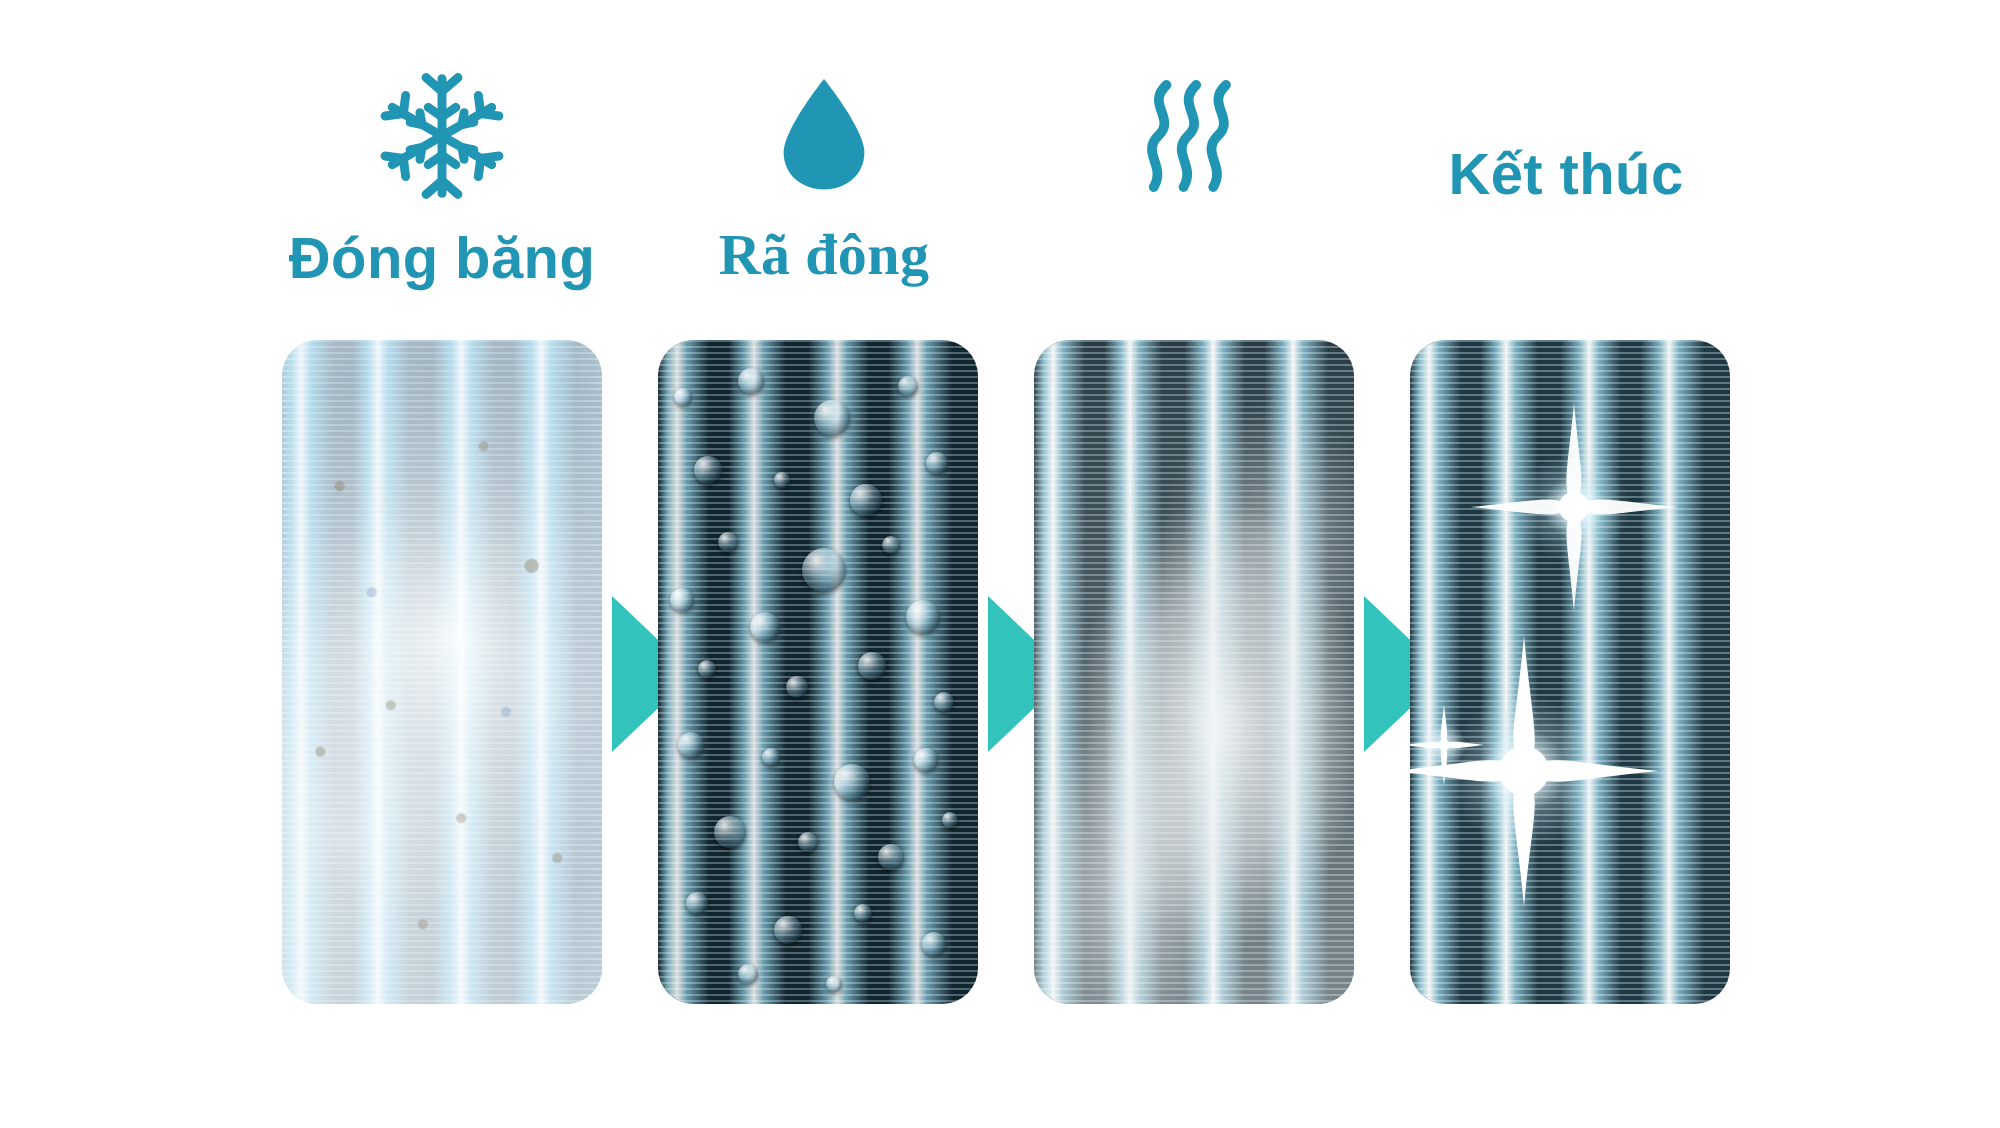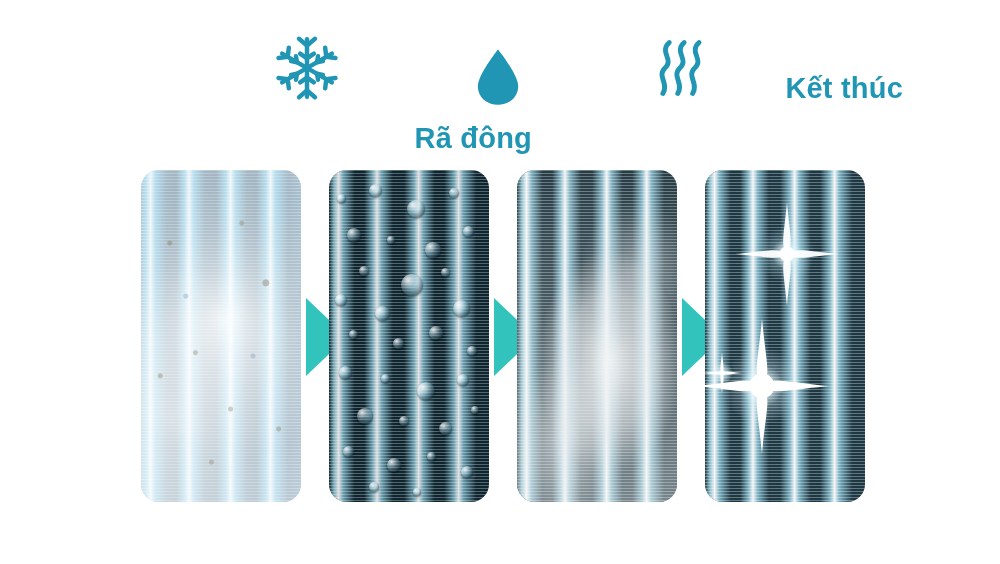--- a/index.html
+++ b/index.html
@@ -18,38 +18,38 @@
   .stage {
     position: absolute;
     inset: 0;
     width: 1000px;
     height: 564px;
   }
 
   
   .step-head {
     position: absolute;
-    text-align: right;
+    text-align: center;
   }
   .step-icon {
     display: block;
     margin: 0 auto;
     line-height: 0;
   }
   .step-label {
     display: block;
     color: #2196b4;
     font-size: 29px;
     font-weight: 600;
     letter-spacing: 0.2px;
     white-space: nowrap;
   }
 
   #head-freeze  { left: 101px;  top: 34px;  width: 240px; }
-  #head-thaw    { left: 292px;  top: 42px;  width: 240px; }
+  #head-thaw    { left: 292px;  top: 32px;  width: 240px; font-family: Liberation Serif, serif; }
   #head-dry     { left: 476px;  top: 34px;  width: 240px; }
   #head-finish  { left: 663px;  top: 72px;  width: 240px; }
 
   #head-freeze .step-label,
   #head-thaw   .step-label,
   #head-dry    .step-label { margin-top: 12px; }
 
   
   .panel {
     position: absolute;
@@ -209,20 +209,21 @@
           <path d="M13.8 42.5 L5.2 41.4 M13.8 42.5 L14.9 51.1"></path>
           <path d="M50.2 21.5 L58.8 22.6 M50.2 21.5 L49.1 12.9"></path>
 
           <path d="M22.6 26.6 L17.0 25.5 M22.6 26.6 L21.6 21.0"></path>
           <path d="M41.4 37.4 L47.0 38.5 M41.4 37.4 L42.4 43.0"></path>
           <path d="M22.6 37.4 L17.0 38.5 M22.6 37.4 L21.6 43.0"></path>
           <path d="M41.4 26.6 L47.0 25.5 M41.4 26.6 L42.4 21.0"></path>
         </g>
       </svg>
     </span>
+    <span class="step-label">Đóng băng</span>
   </div>
 
   <div class="step-head" id="head-thaw">
     <span class="step-icon">
       <svg width="68" height="68" viewBox="0 0 64 64" aria-hidden="true">
         <path d="M32 7 C32 7 13 30.5 13 41.6 C13 52.0 21.5 59 32 59 C42.5 59 51 52.0 51 41.6 C51 30.5 32 7 32 7 Z" fill="#2196b4"></path>
       </svg>
     </span>
     <span class="step-label">Rã đông</span>
   </div>

